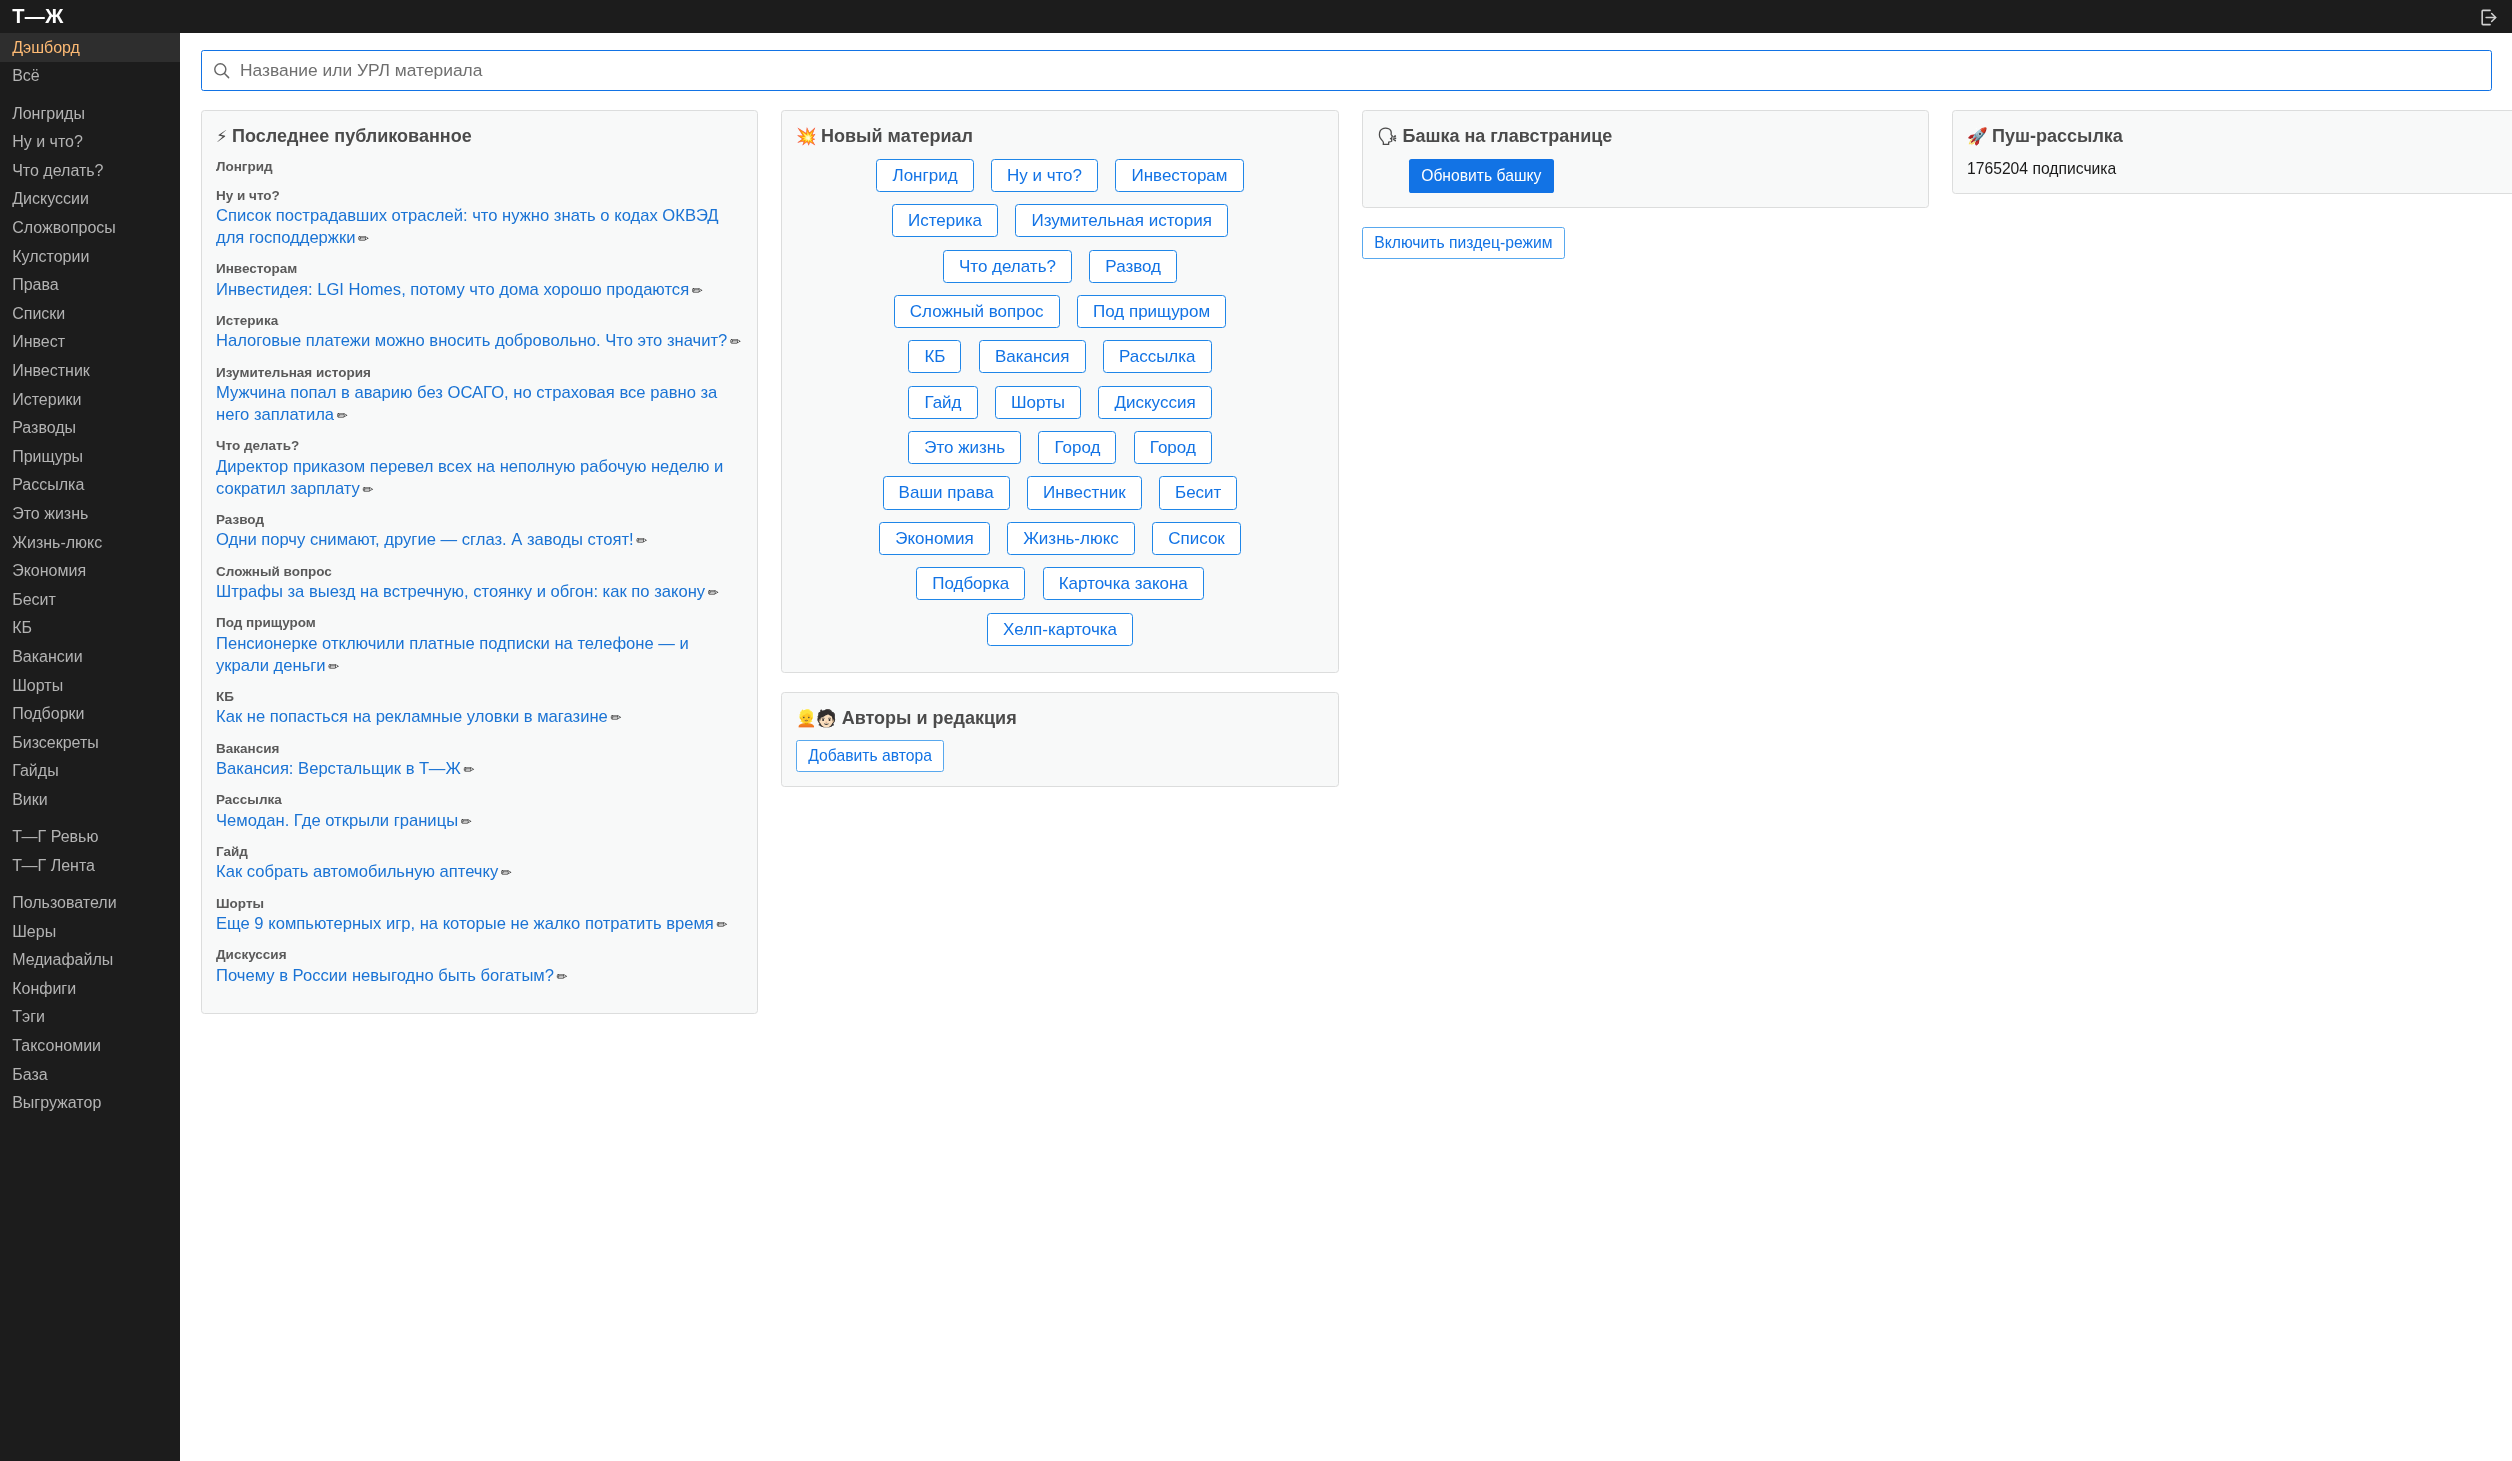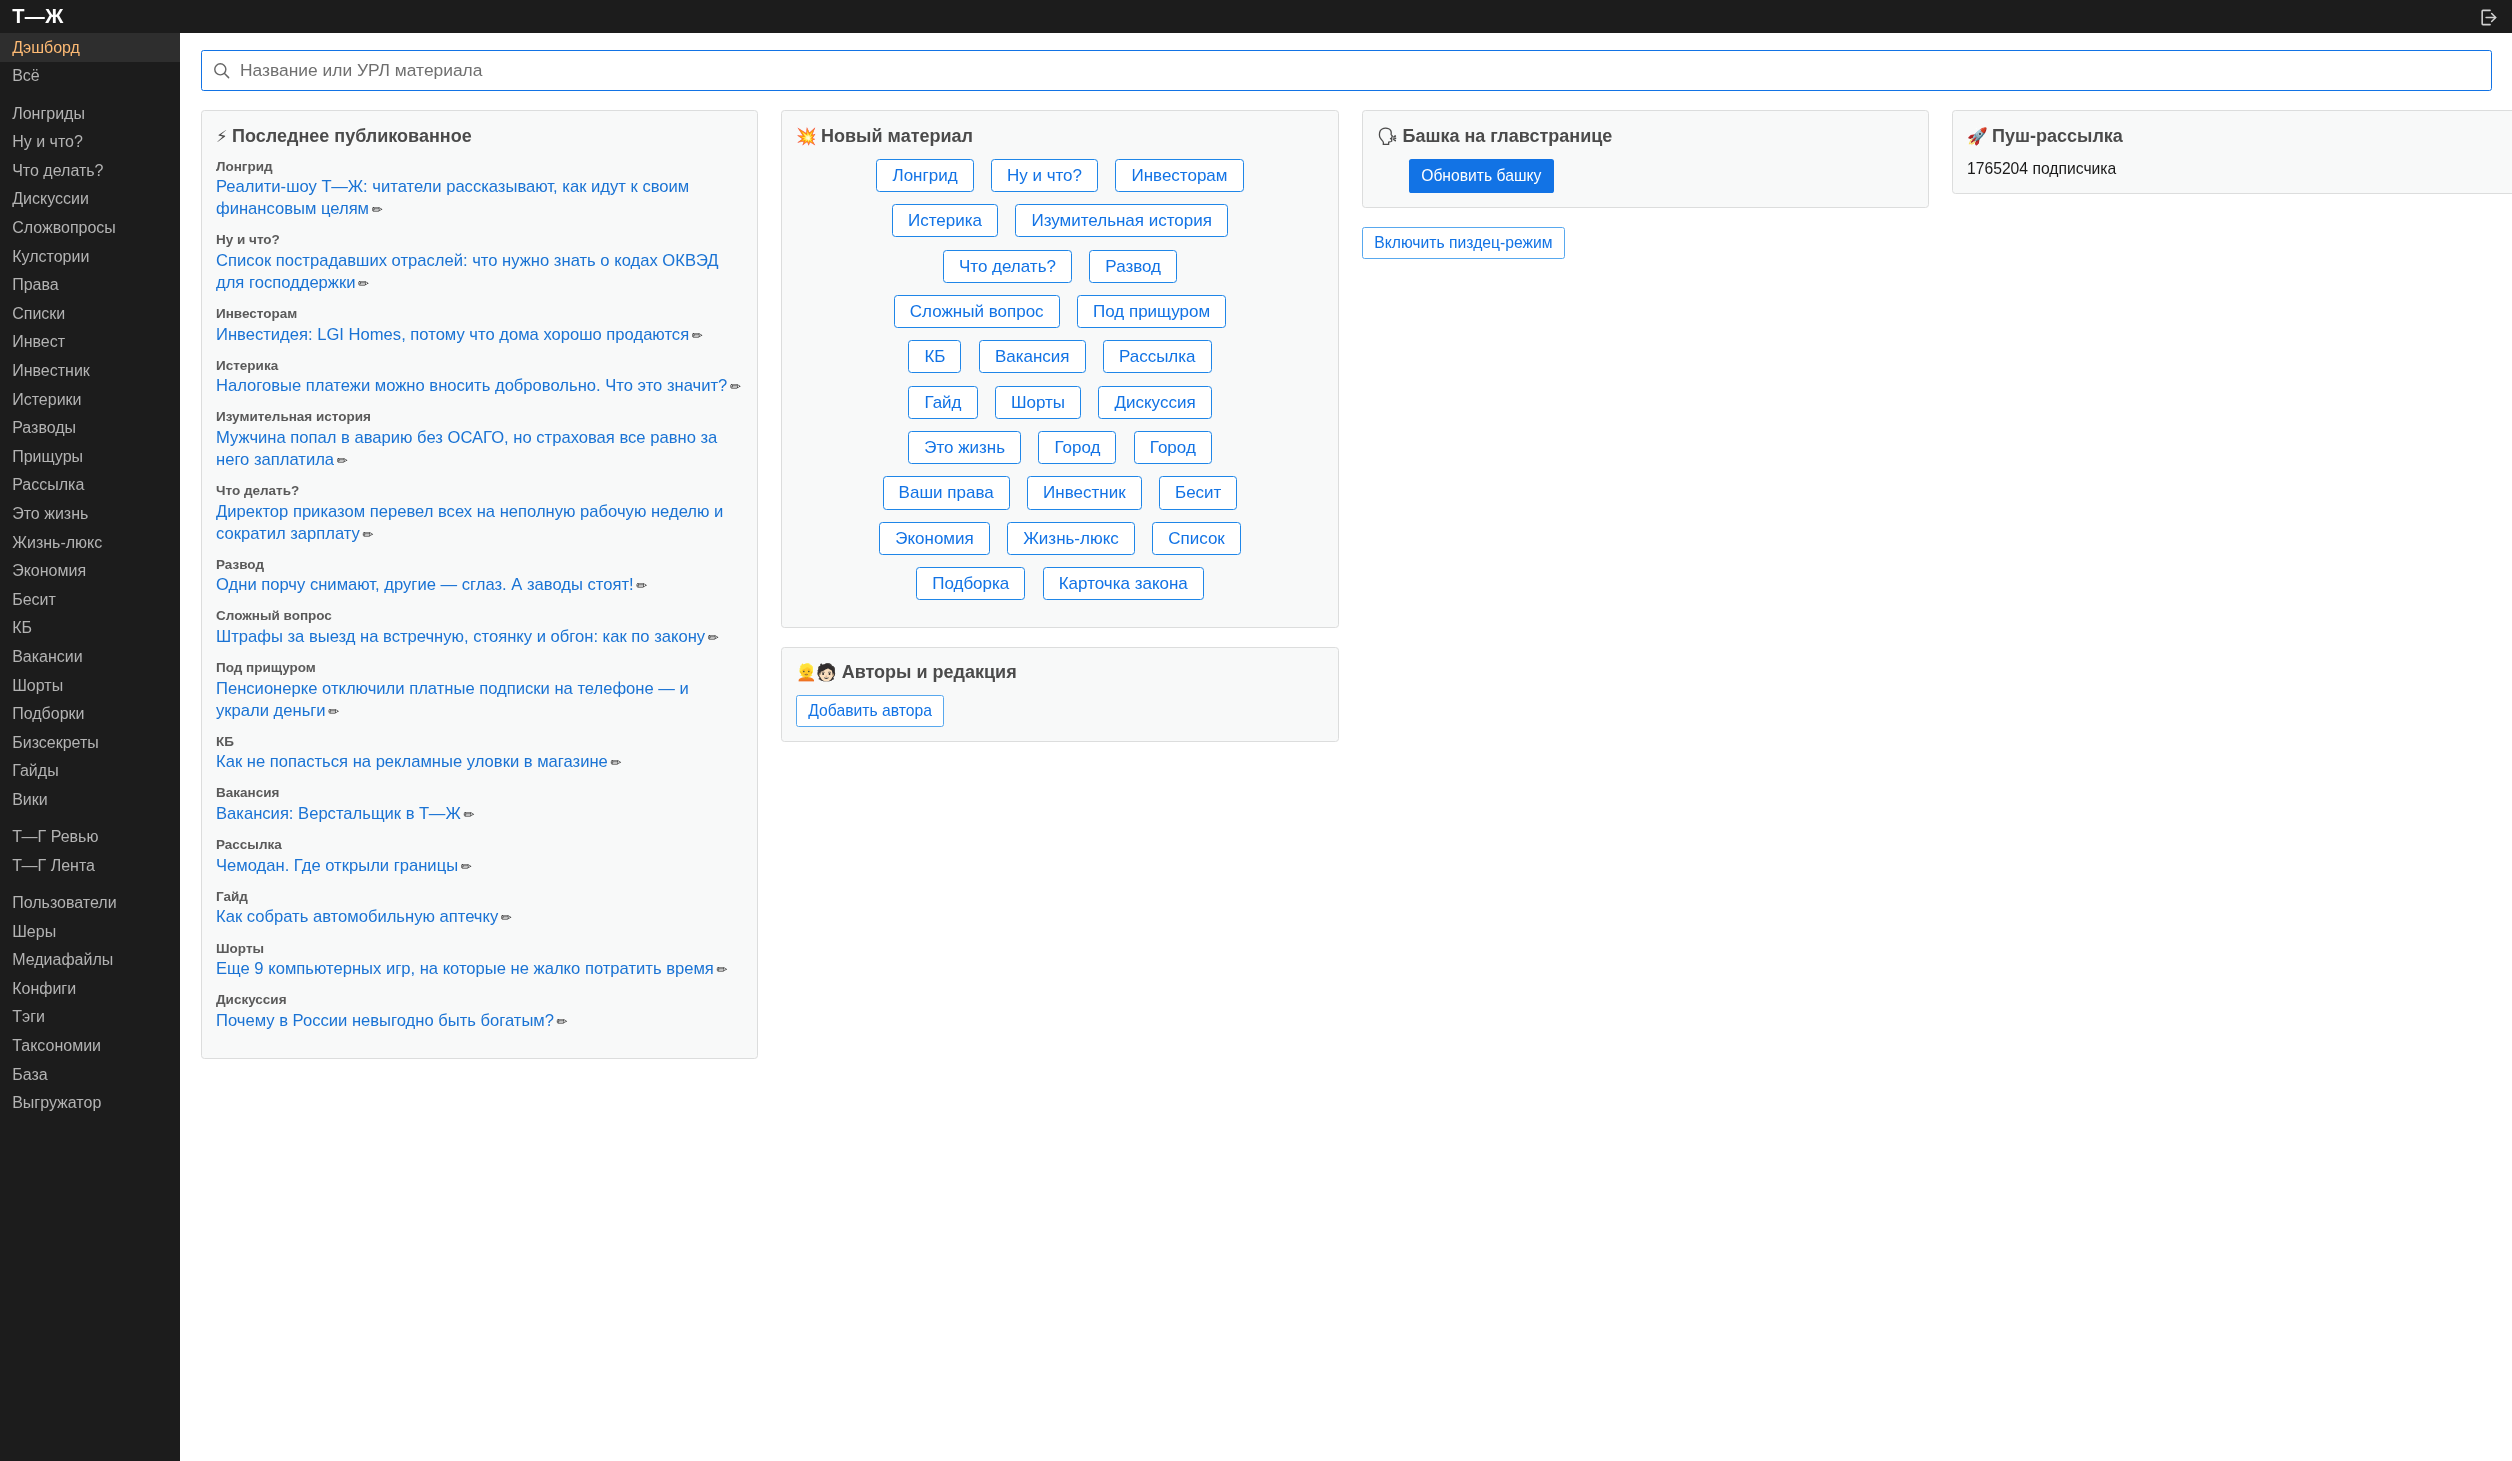--- a/index.html
+++ b/index.html
@@ -267,21 +267,20 @@
   <div id="columns">
 
     <div class="col-a">
       <div class="card">
         <div class="card-title">
           <span class="emoji">⚡</span><span>Последнее публикованное</span>
         </div>
         <div id="pub-list">
             <div class="pub-item">
               <div class="pub-cat">Лонгрид</div>
-              <div><a class="pub-link">Реалити-шоу Т—Ж: читатели рассказывают, как идут к своим финансовым целям</a><span class="pencil">✏</span></div>
             </div>
             <div class="pub-item">
               <div class="pub-cat">Ну и что?</div>
               <div><a class="pub-link">Список пострадавших отраслей: что нужно знать о кодах ОКВЭД для господдержки</a><span class="pencil">✏</span></div>
             </div>
             <div class="pub-item">
               <div class="pub-cat">Инвесторам</div>
               <div><a class="pub-link">Инвестидея: LGI Homes, потому что дома хорошо продаются</a><span class="pencil">✏</span></div>
             </div>
             <div class="pub-item">
@@ -381,20 +380,23 @@
             </div>
             <div class="btn-row">
               <button class="mat-btn">Экономия</button>
               <button class="mat-btn">Жизнь-люкс</button>
               <button class="mat-btn">Список</button>
             </div>
             <div class="btn-row">
               <button class="mat-btn">Подборка</button>
               <button class="mat-btn">Карточка закона</button>
             </div>
+            <div class="btn-row">
+              <button class="mat-btn">Хелп-карточка</button>
+            </div>
           </div>
       </div>
 
       <div class="card">
         <div class="card-title">
           <span class="emoji">👱🧑🏻</span><span>Авторы и редакция</span>
         </div>
         <button class="outline-btn">Добавить автора</button>
       </div>
     </div>

